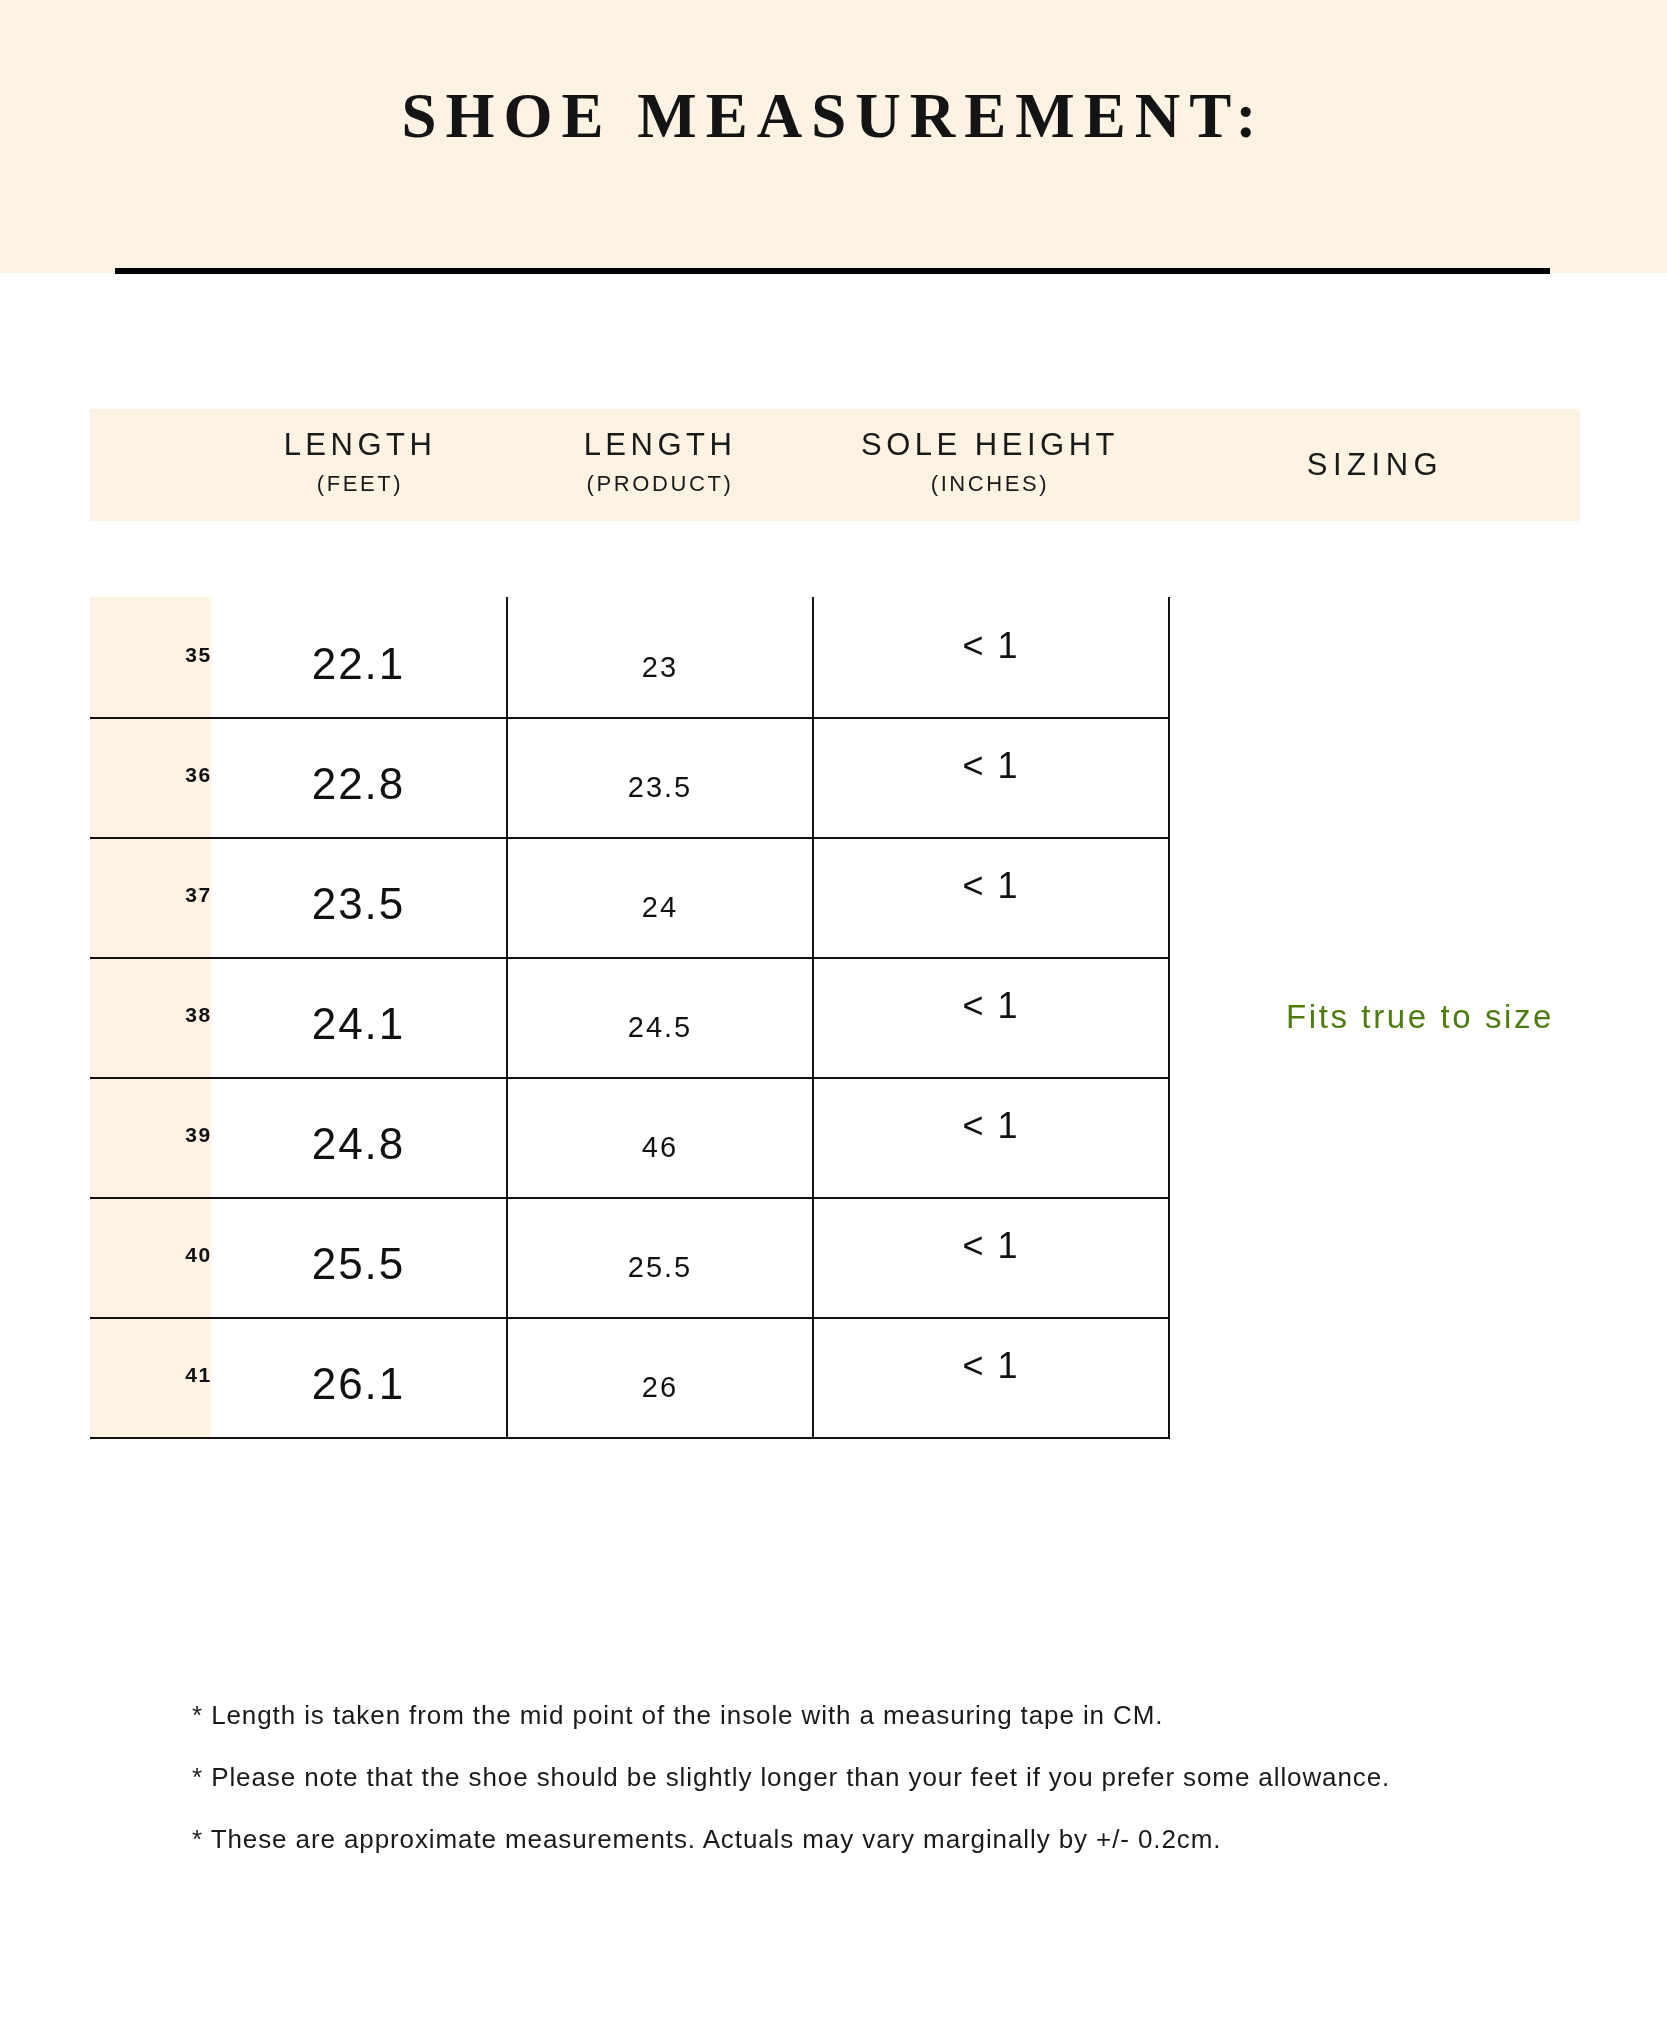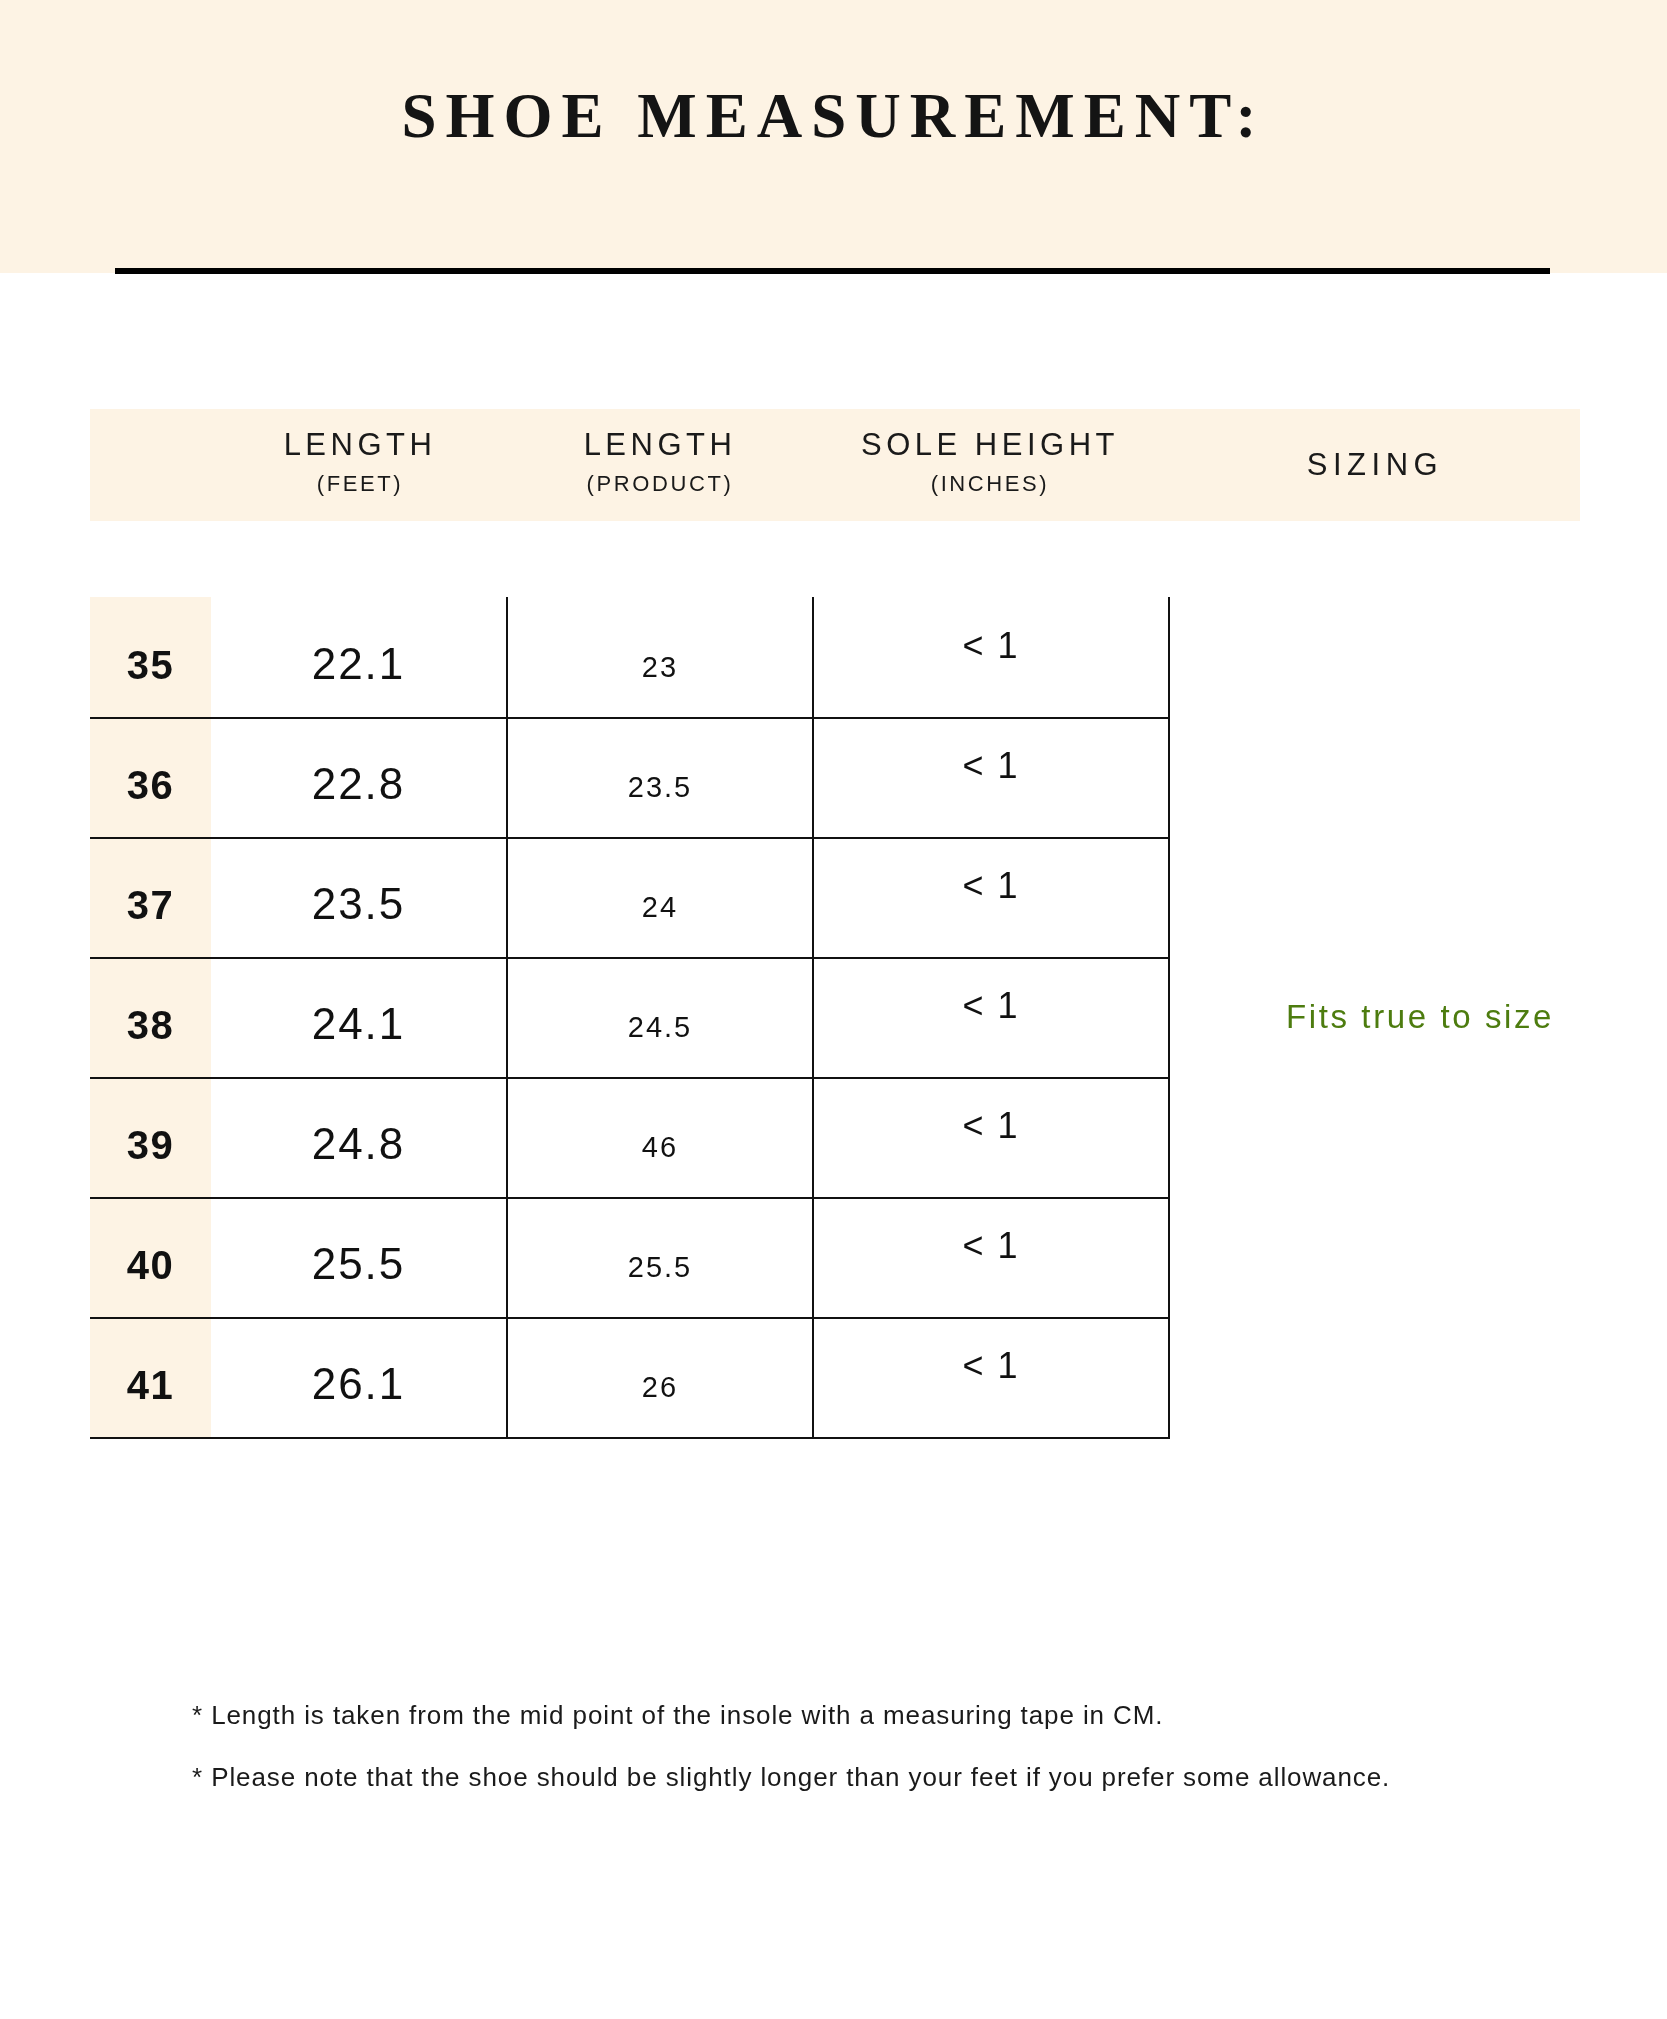--- a/index.html
+++ b/index.html
@@ -146,23 +146,24 @@
   .cell {
     position: absolute;
     text-align: center;
     color: #111111;
     white-space: nowrap;
   }
   .cell-size {
     left: 0;
     width: 121px;
     font-family: "Liberation Sans", sans-serif;
-    font-size: 40px;
+    font-size: 21px;
     font-weight: bold;
     letter-spacing: 1.5px;
+    padding-left: 48px;
   }
   .cell-feet {
     left: 121px;
     width: 295px;
     font-family: "Liberation Sans", sans-serif;
     font-size: 44px;
     font-weight: 300;
     letter-spacing: 2px;
   }
   .cell-product {
@@ -294,13 +295,14 @@
   </div>
 
   <div class="sizing-note">
     <span>Fits true to size</span>
   </div>
 </div>
 
 <div class="footnotes">
   <div class="footnote">* Length is taken from the mid point of the insole with a measuring tape in CM.</div>
   <div class="footnote">* Please note that the shoe should be slightly longer than your feet if you prefer some allowance.</div>
+  <div class="footnote">* These are approximate measurements. Actuals may vary marginally by +/- 0.2cm.</div>
 </div>
 
 </body></html>

